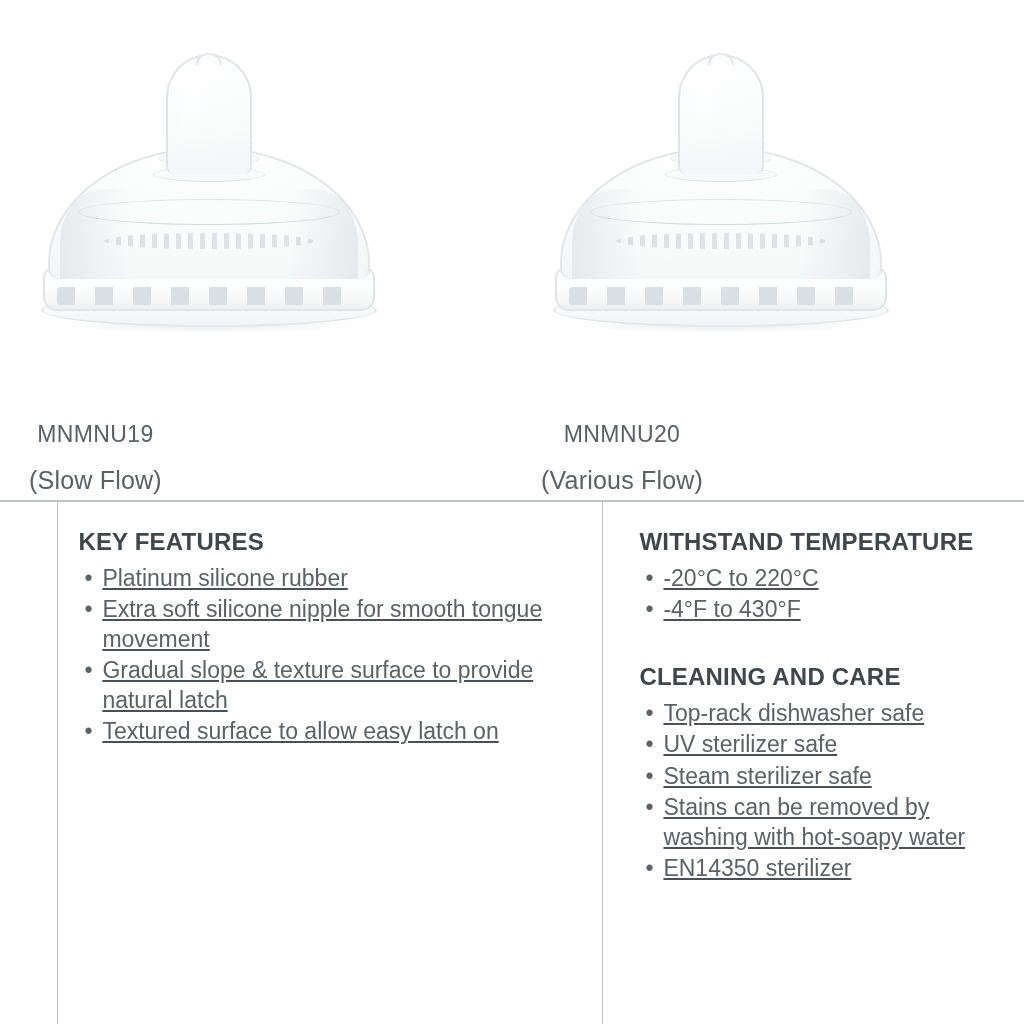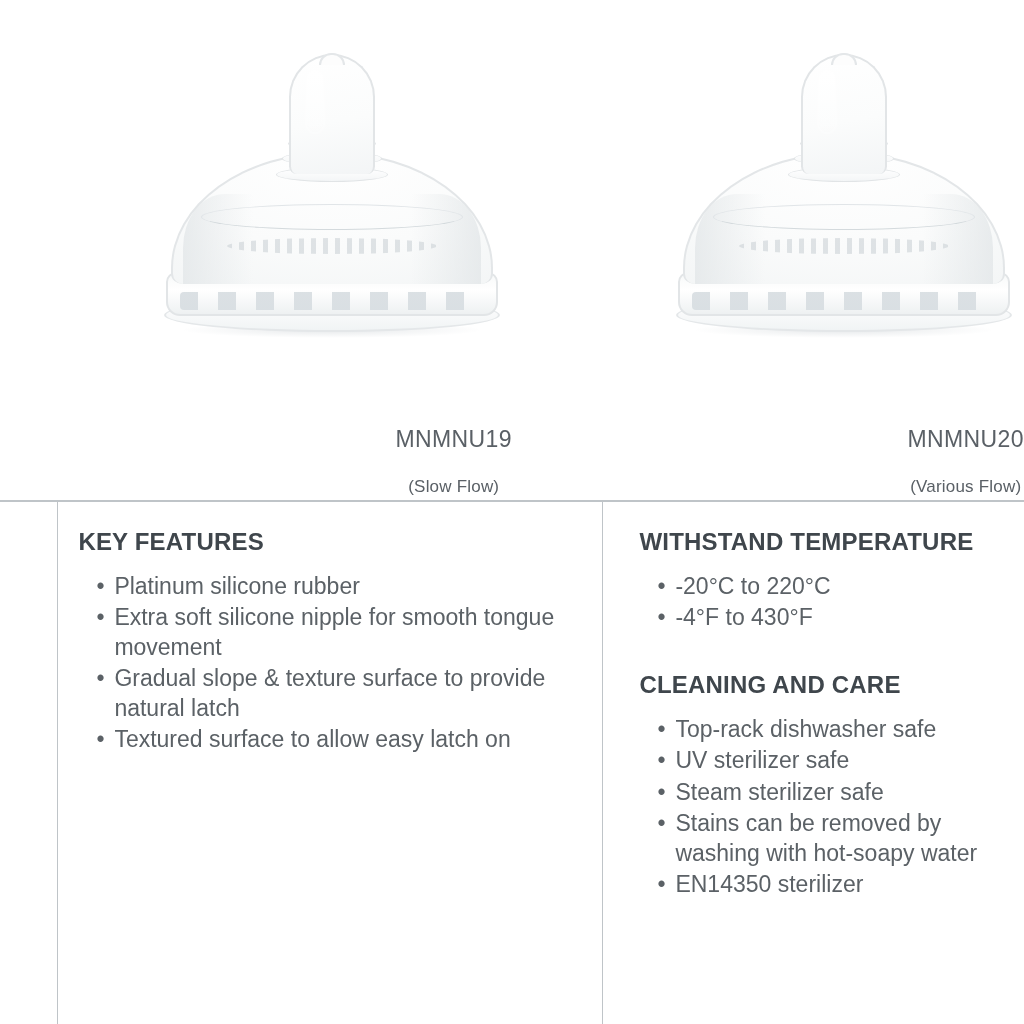--- a/index.html
+++ b/index.html
@@ -22,21 +22,22 @@
   .products {
     display: flex;
     width: 100%;
     height: 500px;
   }
   .product {
     flex: 1 1 50%;
     position: relative;
     display: flex;
     flex-direction: column;
-    align-items: flex-end;
+    align-items: flex-start;
+    padding-left: 29px;
   }
   .nipple-wrap {
     position: relative;
     width: 360px;
     height: 330px;
     margin-top: 48px;
   }
 
   
   .teat-tip {
@@ -190,23 +191,23 @@
     text-align: center;
     margin-top: 84px;
     line-height: 1.55;
   }
   .caption .code {
     font-size: 23px;
     color: #5a6066;
     letter-spacing: .4px;
   }
   .caption .flow {
-    font-size: 17px;
+    font-size: 25px;
     color: #5a6066;
-    margin-top: 16px;
+    margin-top: 9px;
     letter-spacing: .2px;
   }
 
   
   .specs {
     position: relative;
     width: 1024px;
     height: 524px;
     border-top: 2px solid #bfc4c8;
     display: flex;
@@ -225,23 +226,24 @@
 
   h3 {
     margin: 0 0 8px 0;
     font-size: 24px;
     font-weight: bold;
     color: #3f464c;
     letter-spacing: .2px;
   }
   h3.second { margin-top: 38px; }
   ul {
-    margin: 16px;
+    margin: 4px;
     padding: 0;
     list-style: none;
+    text-decoration: underline;
   }
   li {
     position: relative;
     font-size: 23px;
     line-height: 1.28;
     color: #5b6166;
     padding-left: 20px;
     margin-bottom: 2px;
   }
   li::before {

